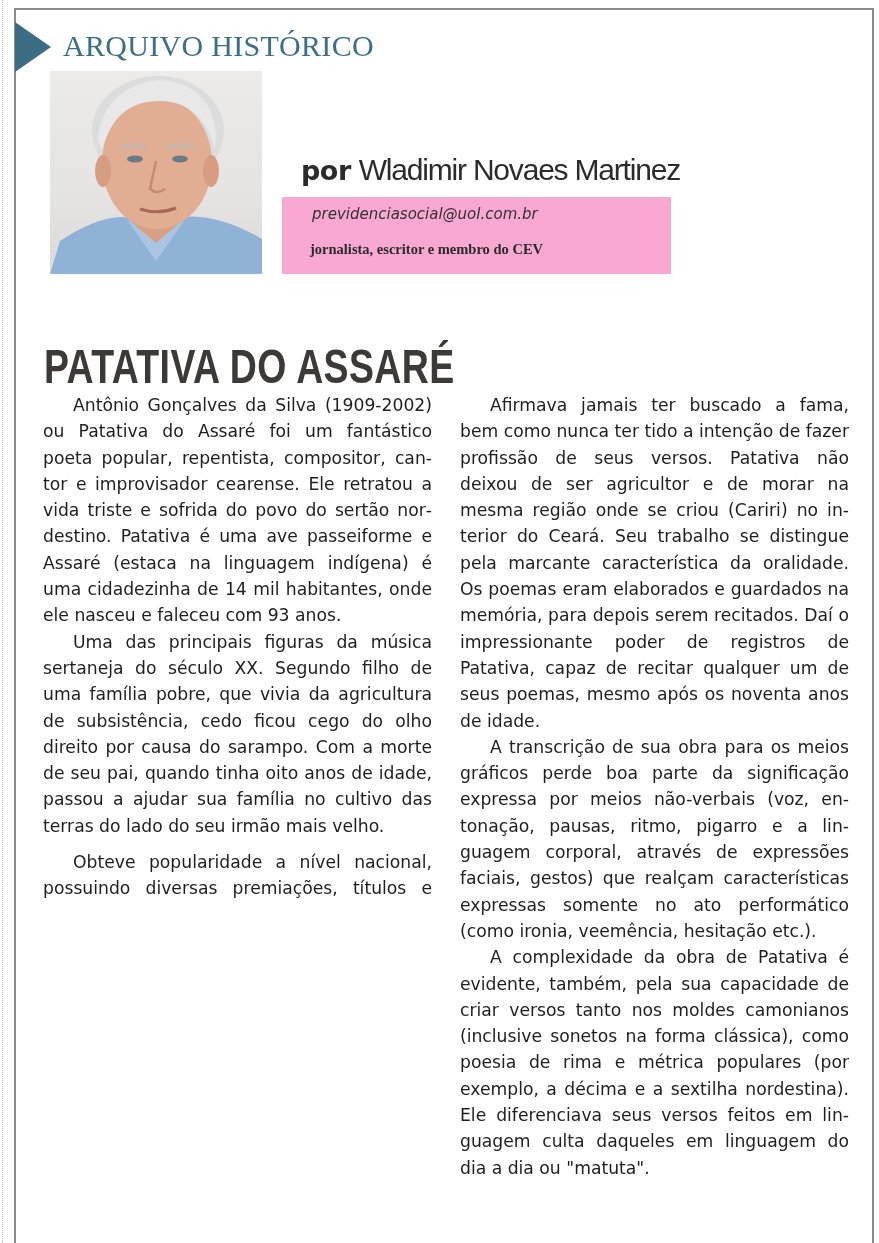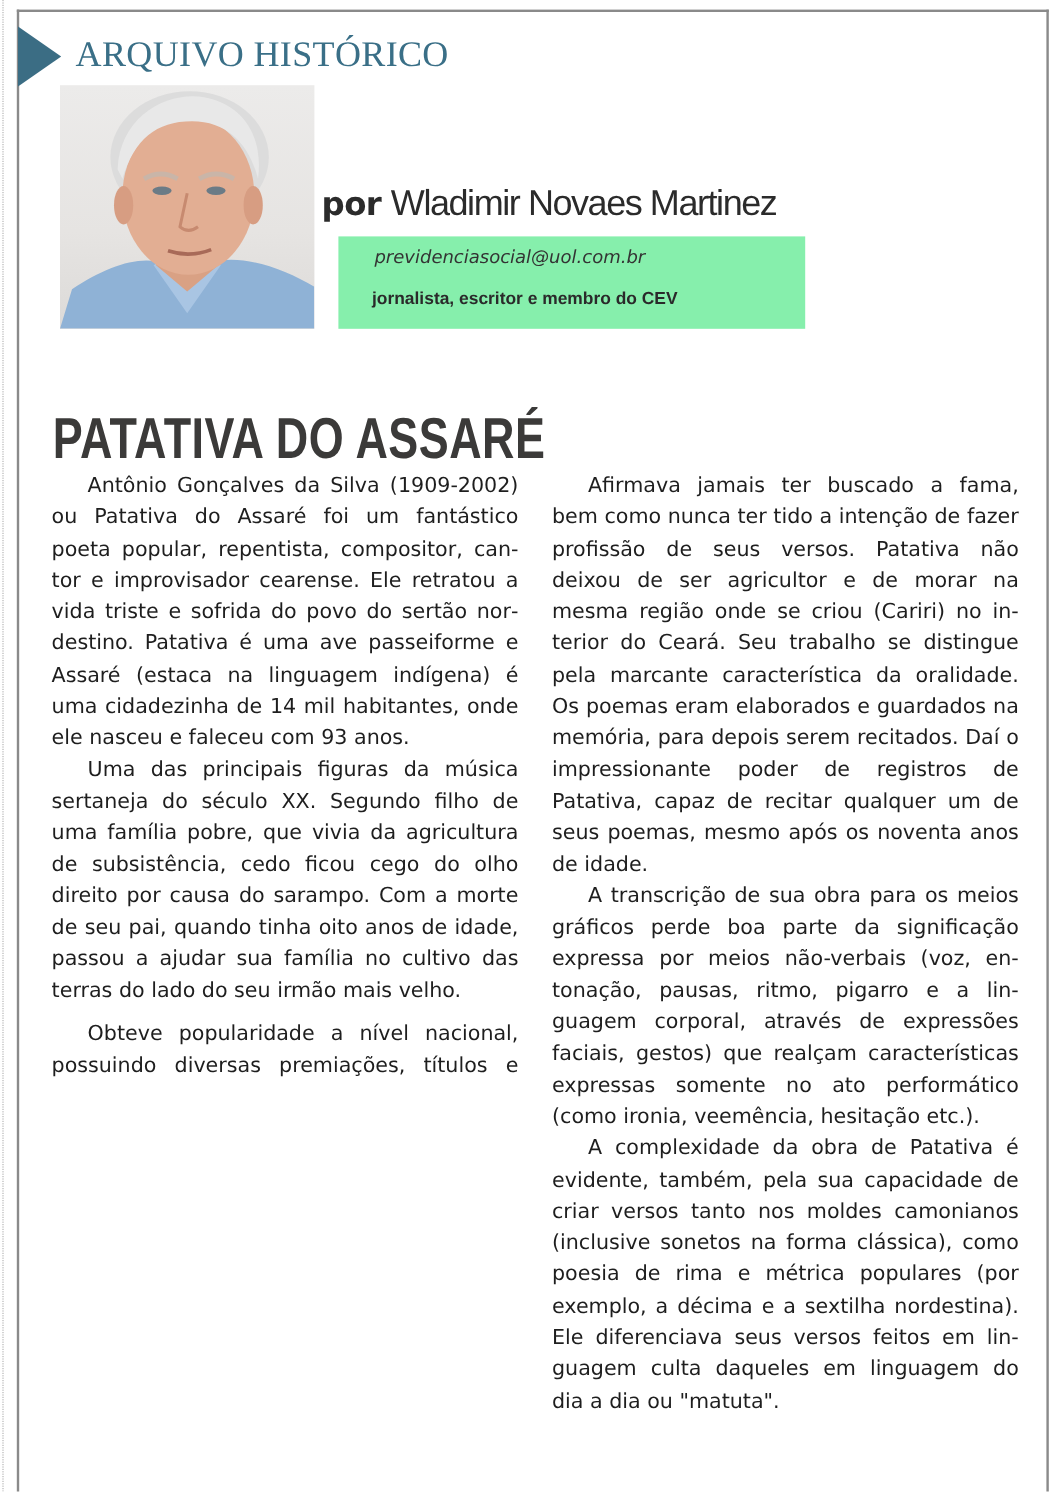--- a/index.html
+++ b/index.html
@@ -26,35 +26,35 @@
       position: absolute; left: 63px; top: 26px;
       font-family: Liberation Serif, serif; font-size: 30px; letter-spacing: 0.3px;
       color: #3a6f87; line-height: 40px; white-space: nowrap;
     }
     .photo {
       position: absolute; left: 50px; top: 71px; width: 212px; height: 203px; overflow: hidden;
       background: linear-gradient(180deg, #ecebea 0%, #e6e4e2 60%, #dcdad8 100%);
     }
     .photo svg { display: block; }
     .byline {
-      position: absolute; left: 268px; top: 150px; white-space: nowrap; line-height: 40px;
+      position: absolute; left: 301px; top: 150px; white-space: nowrap; line-height: 40px;
       color: #2b2b2b;
     }
     .byline .por { font-family: "DejaVu Sans", sans-serif; font-weight: bold; font-size: 27px; letter-spacing: -0.5px; }
     .byline .name { font-family: "Liberation Sans", sans-serif; font-size: 30px; letter-spacing: -1.2px; margin-left: 8px; }
     .author-box {
       position: absolute; left: 282px; top: 197px; width: 389px; height: 77px;
-      background: #86efac;
+      background: #f9a8d4;
     }
     .author-email {
       position: absolute; left: 30px; top: 8px; font-family: "DejaVu Sans", sans-serif; font-style: italic;
       font-size: 15px; color: #333; white-space: nowrap;
     }
     .author-role {
-      position: absolute; left: 28px; top: 44px; font-family: Liberation Sans, sans-serif; font-weight: bold;
+      position: absolute; left: 28px; top: 44px; font-family: Liberation Serif, serif; font-weight: bold;
       font-size: 14.5px; color: #2a2a2a; white-space: nowrap;
     }
     .headline {
       position: absolute; left: 44px; top: 300px;
       font-family: "Liberation Sans", sans-serif; font-size: 48px; color: #3b3a39;
       transform: scaleX(0.78); transform-origin: left top; white-space: nowrap; line-height: 70px;
       letter-spacing: 0.5px;
     }
     .column {
       position: absolute; top: 392px; width: 389px;

